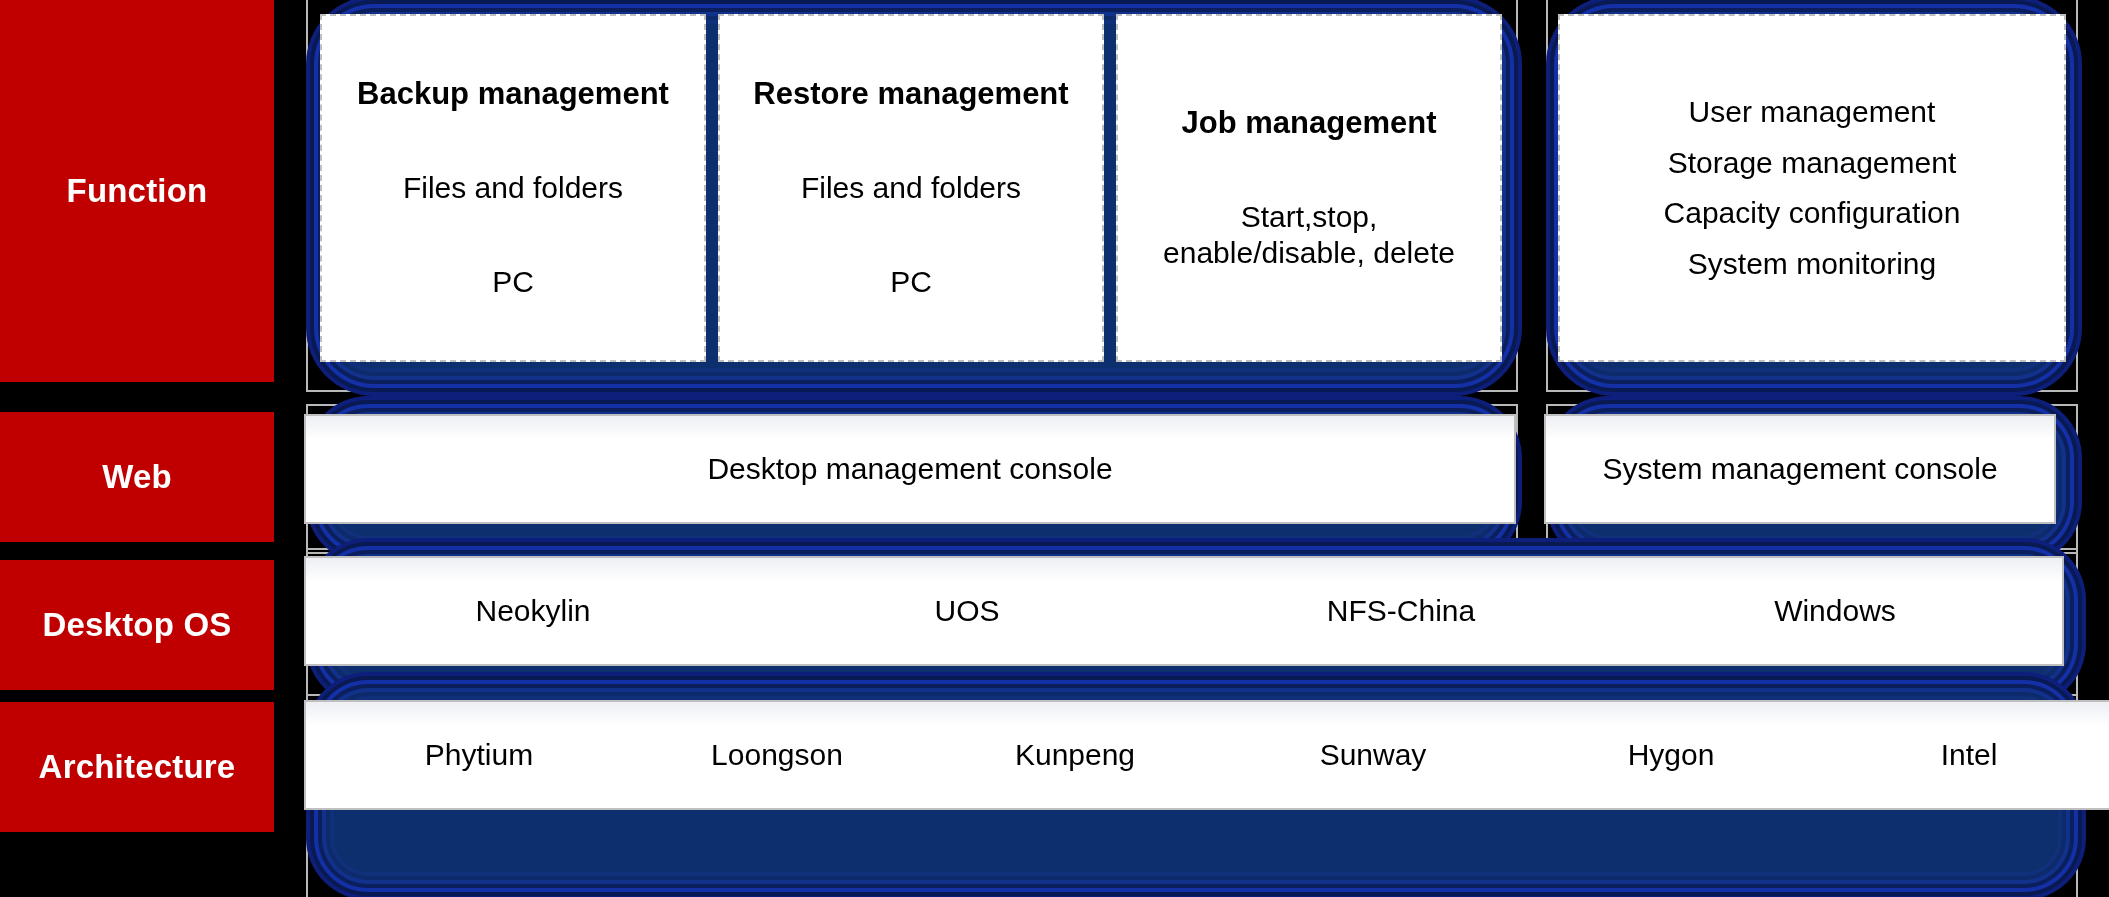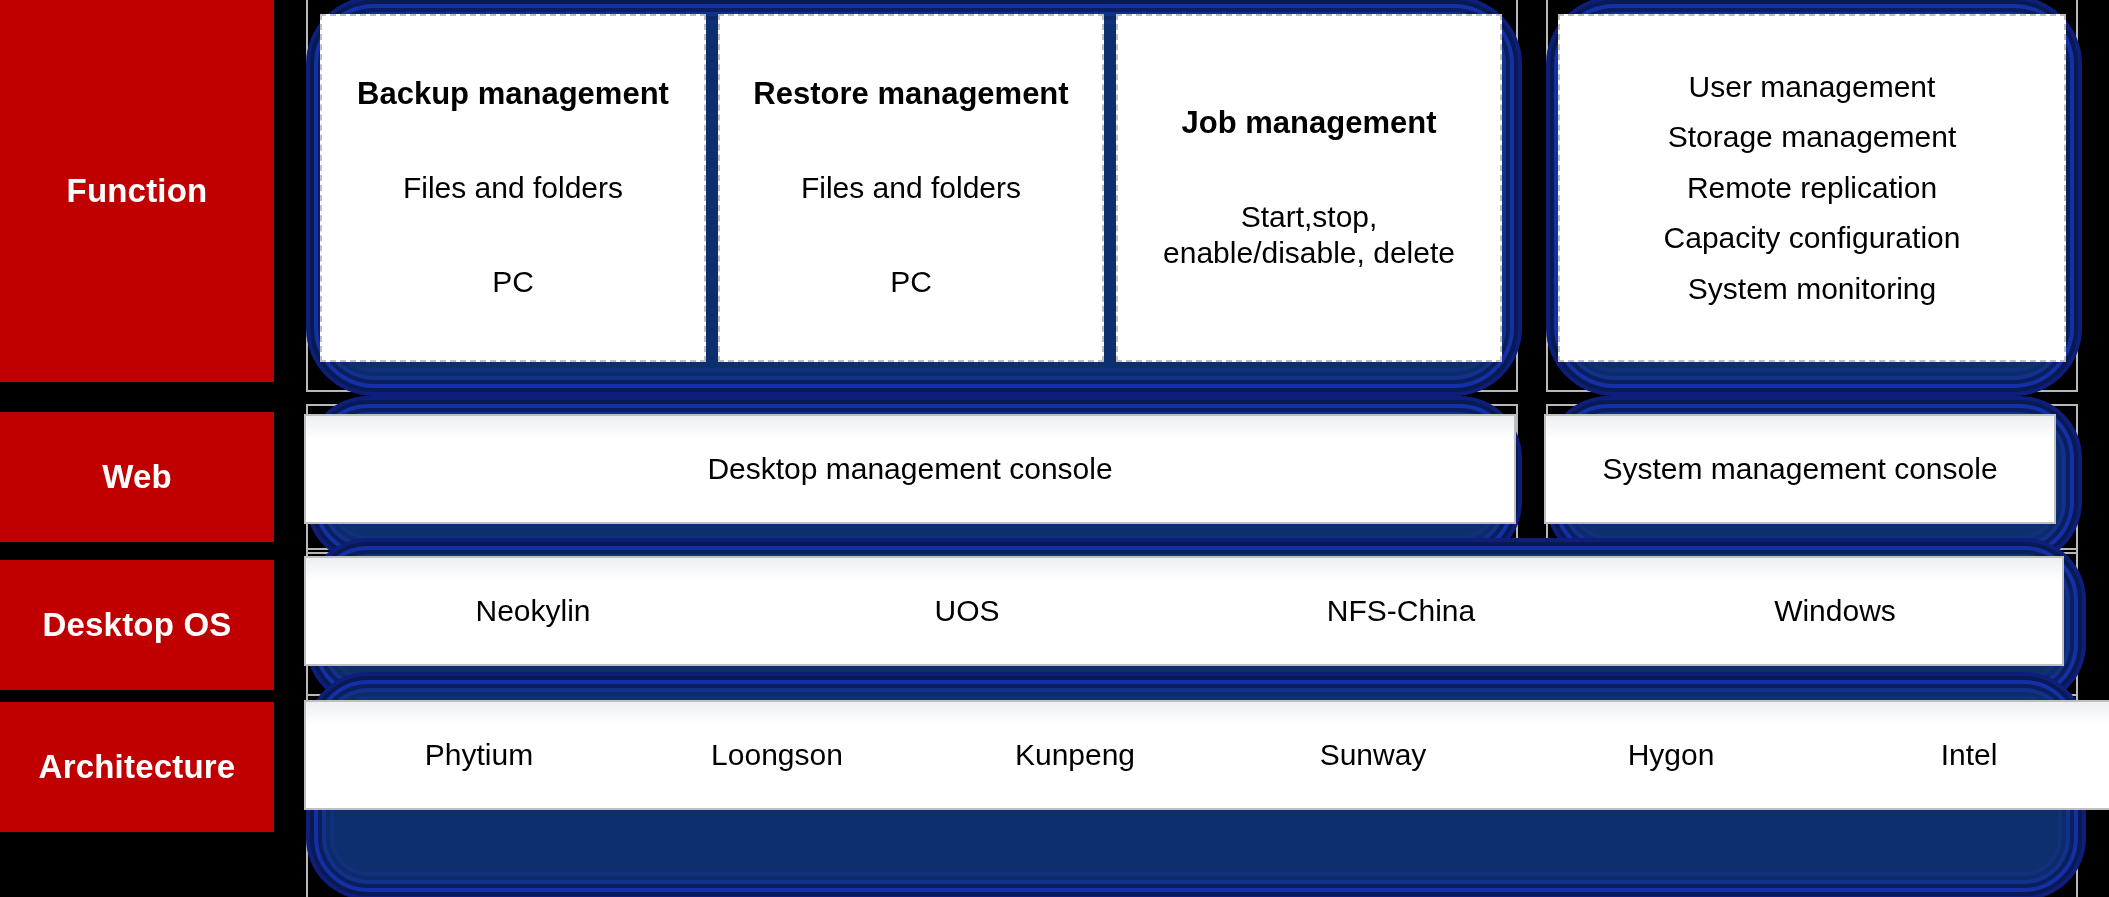--- a/index.html
+++ b/index.html
@@ -169,21 +169,20 @@
 
   <div class="panel dashed fn-card" style="left:1116px; top:14px; width:386px; height:348px;">
     <div class="fn-title">Job management</div>
     <div class="fn-line">Start,stop,</div>
     <div class="fn-line">enable/disable, delete</div>
   </div>
 
   <div class="panel dashed fn-list" style="left:1558px; top:14px; width:508px; height:348px;">
     <div class="fn-item">User management</div>
     <div class="fn-item">Storage management</div>
-    <div class="fn-item">Remote replication</div>
     <div class="fn-item">Capacity configuration</div>
     <div class="fn-item">System monitoring</div>
   </div>
 
   <div class="blue-platter small-radius" style="left:334px; top:424px; width:1160px; height:112px;"></div>
   <div class="blue-platter small-radius" style="left:1574px; top:424px; width:480px; height:112px;"></div>
 
   <div class="panel solid console-label" style="left:304px; top:414px; width:1212px; height:110px;">
     <span>Desktop management console</span>
   </div>

